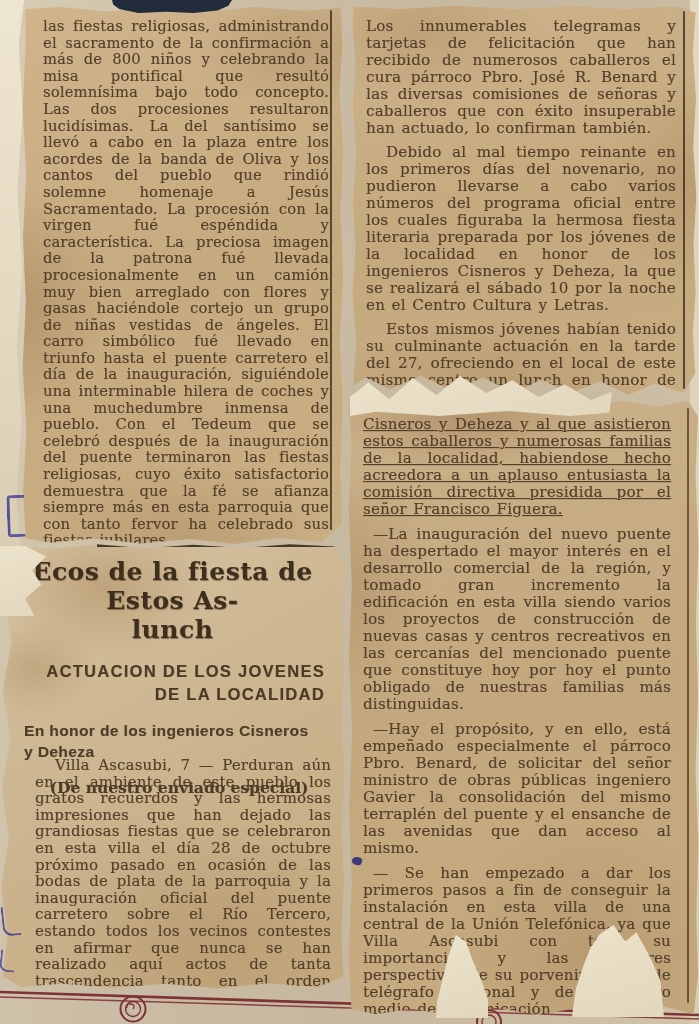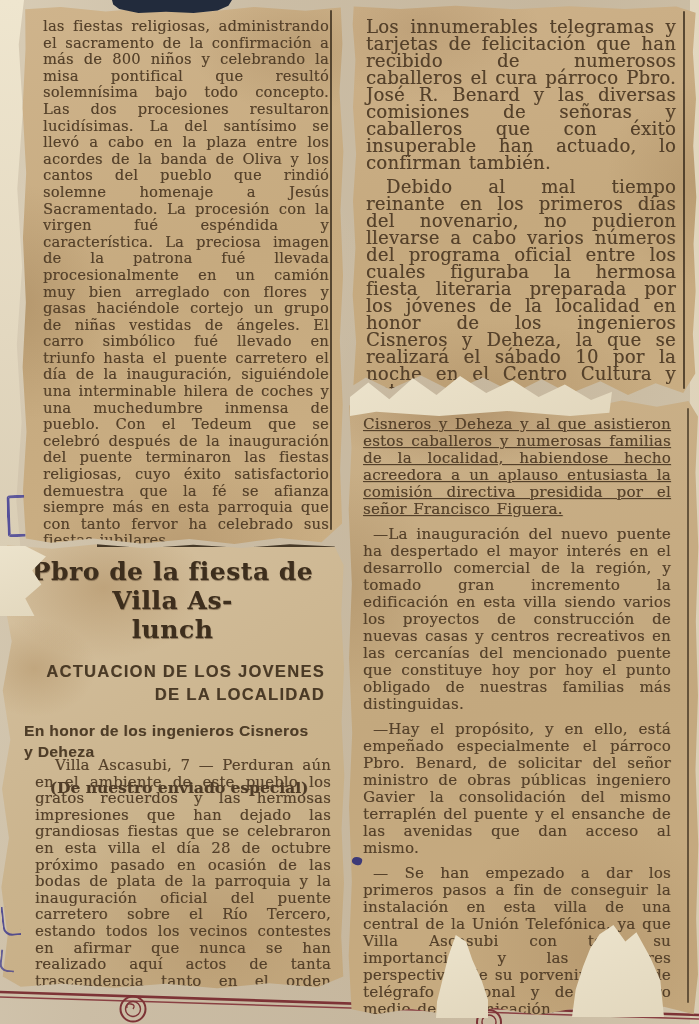--- a/index.html
+++ b/index.html
@@ -56,21 +56,21 @@
     text-shadow:.4px .4px .6px rgba(80,60,38,.4);padding-left:13px;}
   .clipL2 .para2{position:absolute;left:35px;top:214px;width:296px;font-size:14.8px;line-height:16.6px;}
 
   .clipR1{left:352px;top:5px;width:345px;height:392px;
     background:
       radial-gradient(170px 100px at 20% 6%, rgba(130,95,55,.18), transparent 70%),
       radial-gradient(130px 150px at 100% 45%, rgba(120,85,45,.16), transparent 70%),
       radial-gradient(240px 110px at 40% 100%, rgba(125,90,50,.22), transparent 72%),
       linear-gradient(168deg,#cdb189,#c5a97e 55%,#c9ad82);
     clip-path:polygon(.5% .4%,14% 1%,30% .2%,47% 1.1%,63% .3%,79% 1%,94% .4%,99.6% 2%,98.8% 12%,99.7% 24%,98.9% 36%,99.8% 49%,99% 61%,99.6% 73%,98.8% 84%,99.5% 94%,96% 99%,88% 96.5%,80% 99.5%,72% 96%,63% 99.2%,55% 95.5%,47% 99%,38% 95%,29% 98.5%,20% 94.5%,11% 98%,4% 95%,.4% 97%,1.2% 86%,.2% 74%,1% 62%,.3% 50%,1.2% 38%,.3% 26%,1% 14%,.2% 5%);}
-  .clipR1 .body{position:absolute;left:14px;top:13px;width:310px;font-size:18px;line-height:17px;}
+  .clipR1 .body{position:absolute;left:14px;top:13px;width:310px;font-size:15px;line-height:17px;}
   .clipR1 .rule-v{right:12px;top:6px;height:378px;}
 
   .clipR2{left:348px;top:398px;width:351px;height:620px;
     background:
       radial-gradient(200px 90px at 32% 2%, rgba(125,85,45,.30), transparent 68%),
       radial-gradient(120px 160px at 0% 30%, rgba(125,90,50,.20), transparent 70%),
       radial-gradient(220px 200px at 70% 90%, rgba(130,95,55,.20), transparent 70%),
       linear-gradient(172deg,#cab088,#c3a87e 50%,#c7ab80);
     clip-path:polygon(.3% 1.2%,6% .3%,14% 2%,22% .5%,31% 2.2%,40% .4%,49% 1.8%,58% .3%,68% 1.6%,78% .4%,88% 1.4%,97% .5%,99.7% 3%,99% 12%,99.8% 24%,99.1% 36%,99.7% 48%,99% 60%,99.8% 72%,99.2% 84%,99.7% 93%,98.5% 99.4%,90% 98.2%,78% 99.6%,66% 98.3%,54% 99.5%,42% 98.4%,30% 99.6%,18% 98.5%,8% 99.4%,1% 98.6%,.2% 90%,1.1% 78%,.3% 66%,1.2% 54%,.3% 42%,1.1% 30%,.2% 18%,1% 8%);}
   .clipR2 .body{position:absolute;left:15px;top:18px;width:308px;font-size:15px;line-height:17px;}
@@ -130,21 +130,21 @@
     <div class="rule-v"></div>
     <div class="body serif">
       <p class="noind">las fiestas religiosas, administrando el sacramento de la confirmación a más de 800 niños y celebrando la misa pontifical que resultó solemnísima bajo todo concepto. Las dos procesiones resultaron lucidísimas. La del santísimo se llevó a cabo en la plaza entre los acordes de la banda de Oliva y los cantos del pueblo que rindió solemne homenaje a Jesús Sacramentado. La procesión con la virgen fué espéndida y característica. La preciosa imagen de la patrona fué llevada procesionalmente en un camión muy bien arreglado con flores y gasas haciéndole cortejo un grupo de niñas vestidas de ángeles. El carro simbólico fué llevado en triunfo hasta el puente carretero el día de la inauguración, siguiéndole una interminable hilera de coches y una muchedumbre inmensa de pueblo. Con el Tedeum que se celebró después de la inauguración del puente terminaron las fiestas religiosas, cuyo éxito satisfactorio demuestra que la fé se afianza siempre más en esta parroquia que con tanto fervor ha celebrado sus fiestas jubilares.</p>
       <p>La instalación de la luz eléctrica producida por un motor que funcio</p>
     </div>
   </section>
 
   <section class="clip clipL2">
     <div class="rule-top"></div>
     <h1>
-      <span class="hl">Pbro de la fiesta de Villa As-</span>
+      <span class="hl">Ecos de la fiesta de Estos As-</span>
       <span class="hl">lunch</span>
     </h1>
     <h2>ACTUACION DE LOS JOVENES DE LA LOCALIDAD</h2>
     <h3>En honor de los ingenieros Cisneros y Deheza</h3>
     <div class="dateline">(De nuestro enviado especial)</div>
     <p class="serif para2">Villa Ascasubi, 7 — Perduran aún en el ambiente de este pueblo los gratos recuerdos y las hermosas impresiones que han dejado las grandiosas fiestas que se celebraron en esta villa el día 28 de octubre próximo pasado en ocasión de las bodas de plata de la parroquia y la inauguración oficial del puente carretero sobre el Río Tercero, estando todos los vecinos contestes en afirmar que nunca se han realizado aquí actos de tanta trascendencia tanto en el orden religioso como en el orden social.</p>
   </section>
 
   <section class="clip clipR1">
     <div class="rule-v"></div>

